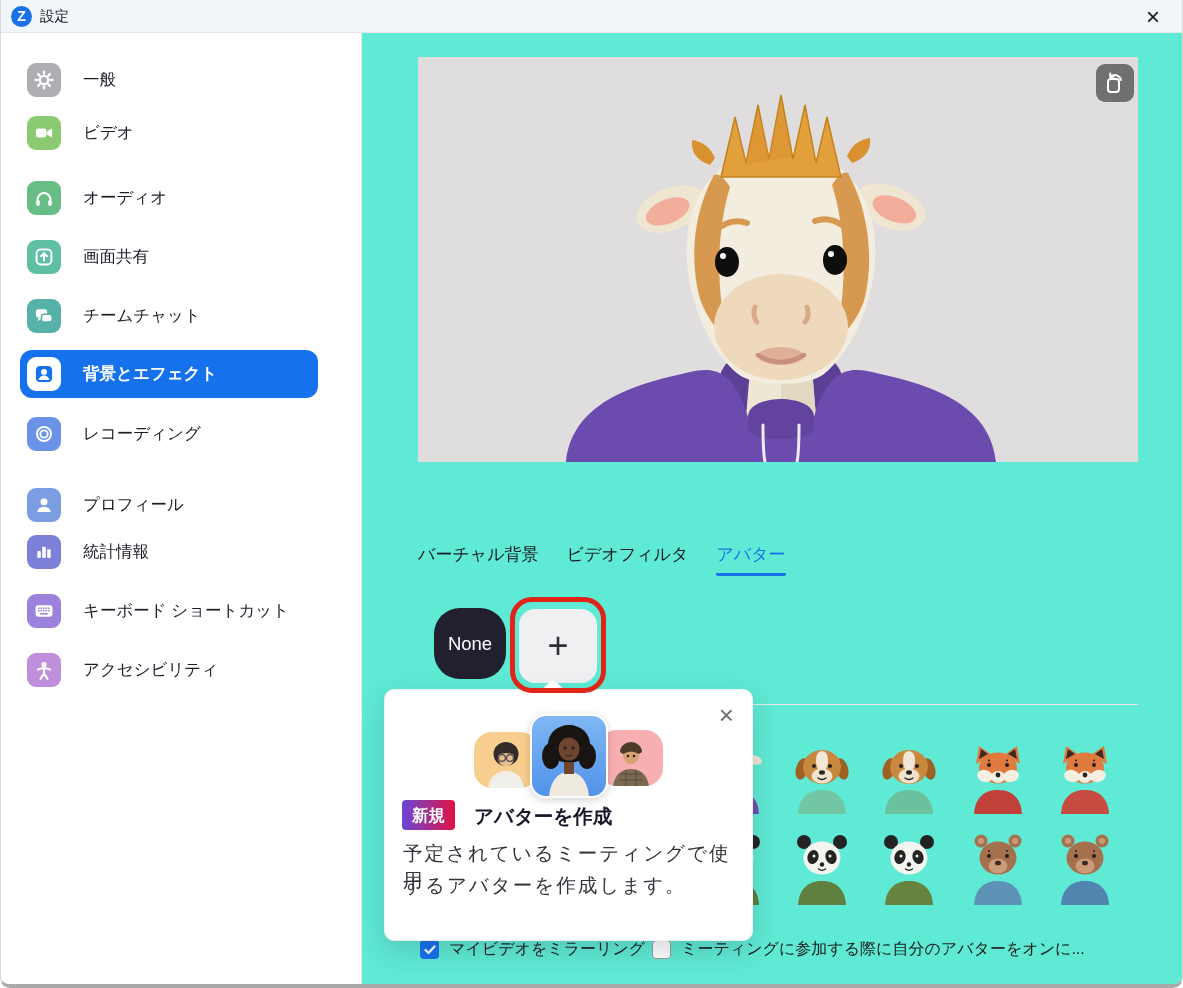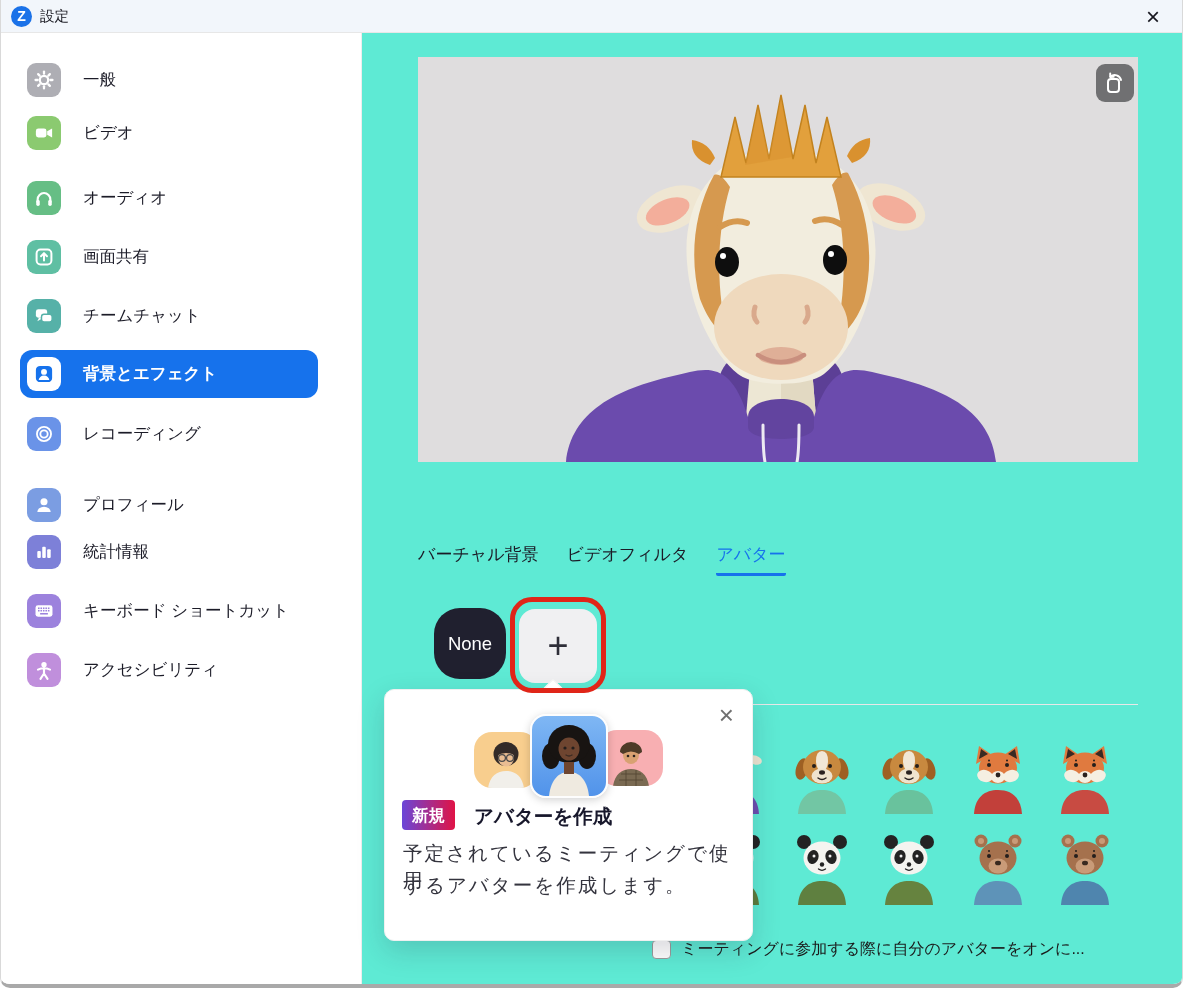--- a/index.html
+++ b/index.html
@@ -404,20 +404,28 @@
       <svg width="66" height="76" viewBox="0 0 66 76" style="--cloth:#5E93B8">
           <use href="#sym-bear"></use>
         </svg>
     </div>
     <div class="tile" style="left:688px;top:794px">
       <svg width="66" height="76" viewBox="0 0 66 76" style="--cloth:#4F85AE">
           <use href="#sym-bear"></use>
         </svg>
     </div>
 
+    <div class="cbgroup" style="left:58px">
+      <div class="cbox checked">
+        <svg width="12" height="10" viewBox="0 0 12 10">
+            <path d="M1.5 5 L4.5 8 L10.5 1.5" stroke="#fff" stroke-width="2.2" fill="none" stroke-linecap="round" stroke-linejoin="round"></path>
+          </svg>
+      </div>
+      <span class="cblabel">マイビデオをミラーリング</span>
+    </div>
     <div class="cbgroup" style="left:290px">
       <div class="cbox unchecked"></div>
       <span class="cblabel">ミーティングに参加する際に自分のアバターをオンに...</span>
     </div>
 
     <div class="popup">
       <div class="popup-arrow"></div>
       <div class="pclose">×</div>
 
       <div class="blob left">

